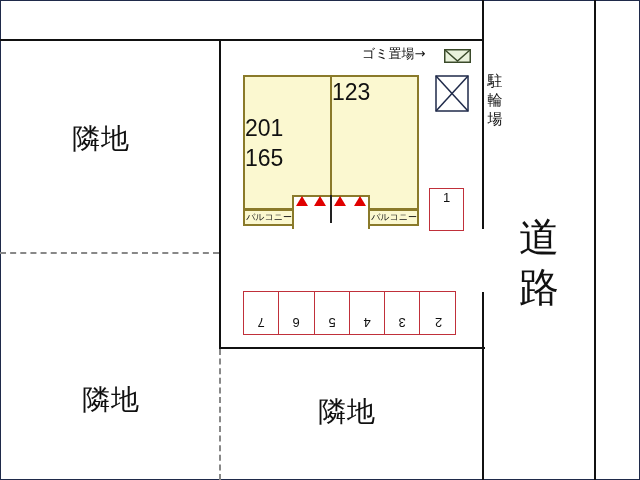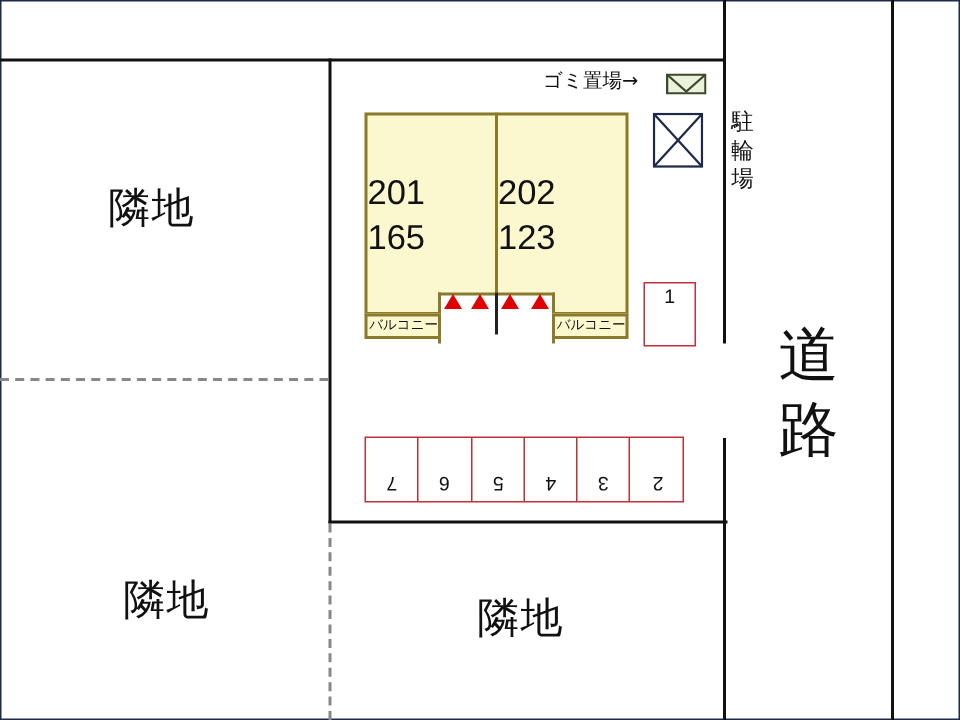--- a/index.html
+++ b/index.html
@@ -44,21 +44,20 @@
 <div class="abs road" style="left:516px;top:212px;">
   <div>道</div>
   <div>路</div>
 </div>
 
 <div class="abs unit" style="left:243px;top:75px;width:89px;height:135px;">
   <div class="unit-num" style="margin-top:36px;">201</div>
   <div class="unit-num">165</div>
 </div>
 <div class="abs unit" style="left:330px;top:75px;width:89px;height:135px;">
-  <div class="unit-num" style="margin-top:36px;">202</div>
   <div class="unit-num">123</div>
 </div>
 
 <div class="abs" style="left:292px;top:195px;width:78px;height:34px;background:#fff;border-top:2px solid #8a7a2a;border-left:2px solid #8a7a2a;border-right:2px solid #8a7a2a;"></div>
 <div class="abs" style="left:330px;top:195px;width:2px;height:28px;background:#222;"></div>
 <div class="abs tri" style="left:296px;top:196px;"></div>
 <div class="abs tri" style="left:314px;top:196px;"></div>
 <div class="abs tri" style="left:334px;top:196px;"></div>
 <div class="abs tri" style="left:354px;top:196px;"></div>
 <div class="abs balcony" style="left:243px;top:209px;width:51px;height:17px;">バルコニー</div>

